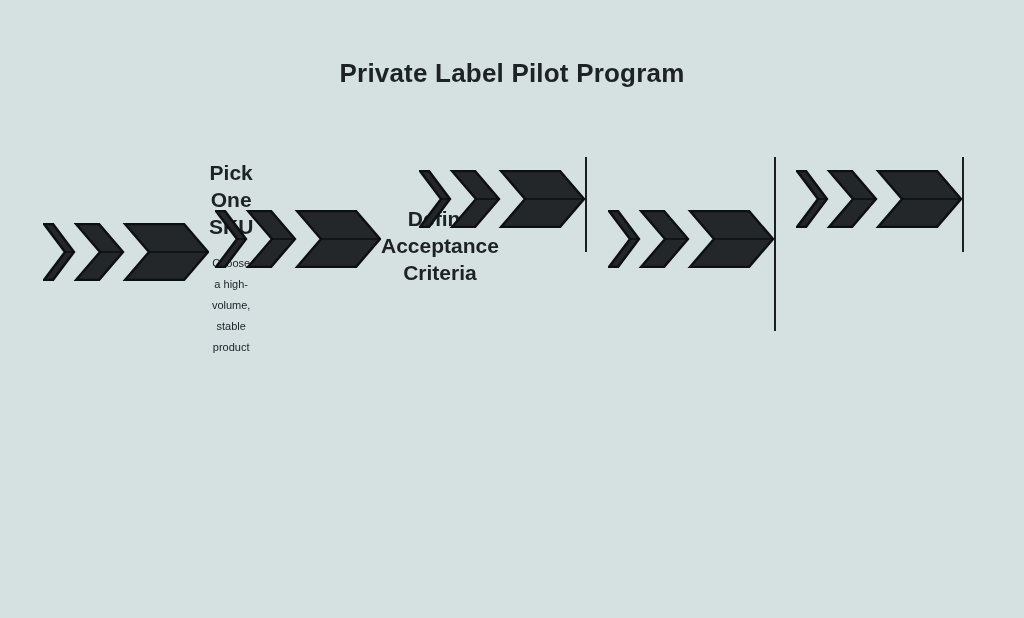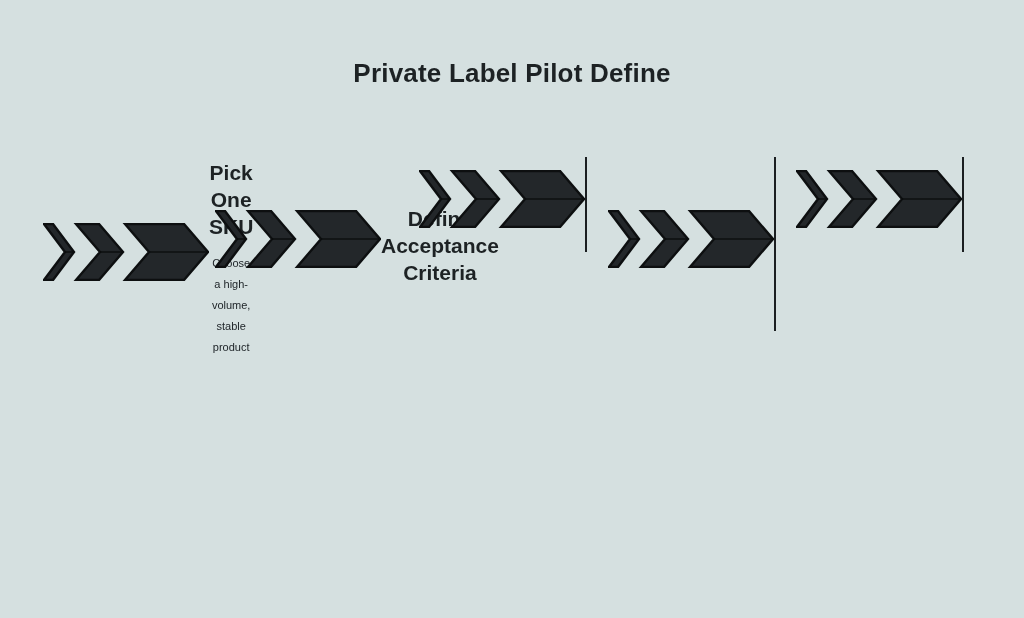--- a/index.html
+++ b/index.html
@@ -86,21 +86,21 @@
   .step:nth-of-type(2){left:215px;}
   .step:nth-of-type(3){left:419px;}
   .step:nth-of-type(4){left:608px;}
   .step:nth-of-type(5){left:796px;}
 </style>
 </head>
 <body>
 
 <div class="canvas">
 
-  <h1 class="title">Private Label Pilot Define</h1>
+  <h1 class="title">Private Label Pilot Program</h1>
 
   <div class="step short">
     <svg class="arrow" viewBox="0 0 166 58" xmlns="http://www.w3.org/2000/svg">
       <polygon points="1,1 10,1 31,29 10,57 1,57 22,29"></polygon>
       <polygon points="33,1 56,1 80,29 56,57 33,57 57,29"></polygon>
       <polygon points="82,1 141,1 165,29 141,57 82,57 106,29"></polygon>
       <line x1="22" y1="29" x2="31" y2="29"></line>
       <line x1="57" y1="29" x2="80" y2="29"></line>
       <line x1="106" y1="29" x2="165" y2="29"></line>
     </svg>

